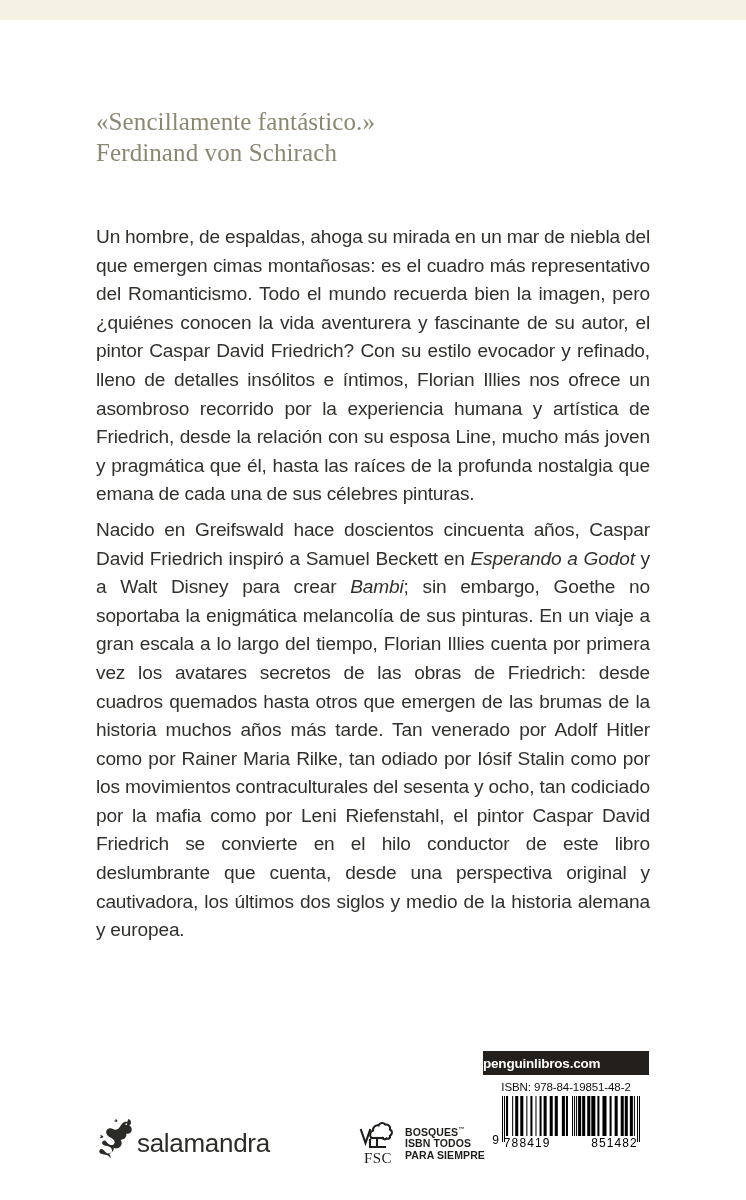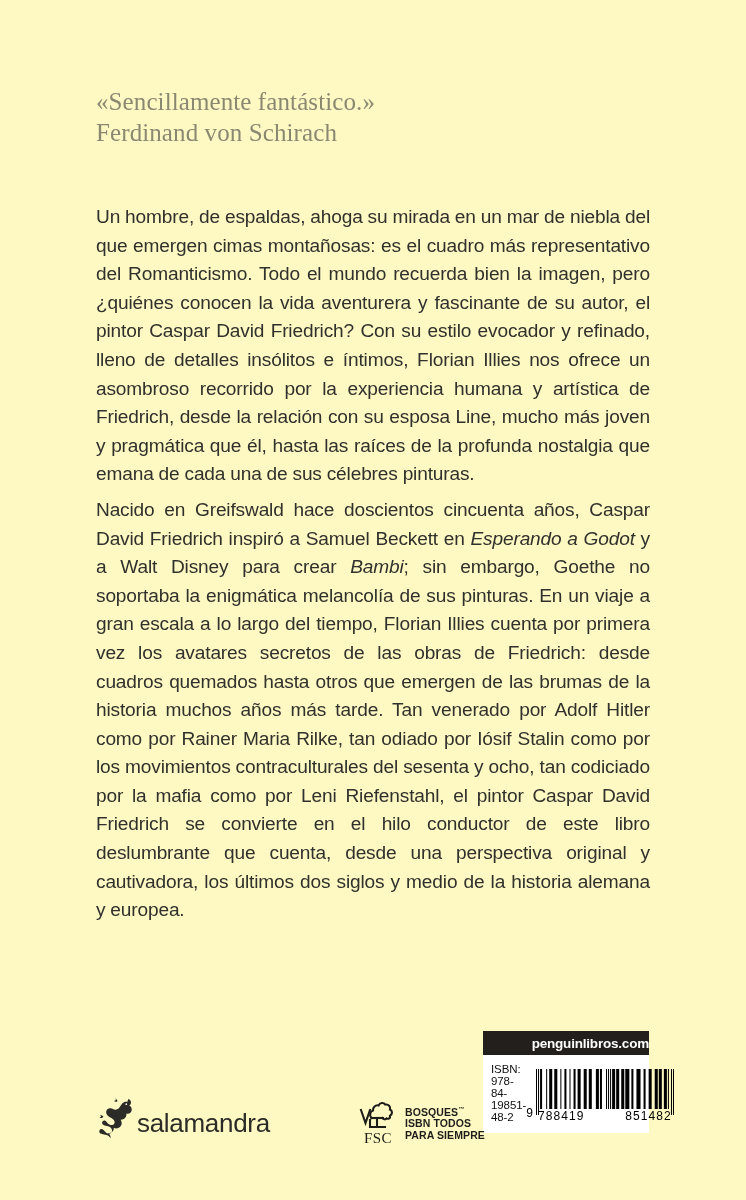--- a/index.html
+++ b/index.html
@@ -12,21 +12,22 @@
     background: #f4f1e3;
     font-family: "Liberation Sans", sans-serif;
     overflow: hidden;
     position: relative;
     -webkit-font-smoothing: antialiased;
   }
 
   .page {
     position: absolute;
     inset: 0;
-    background: #fef9c3;
+    background: #ffffff;
+    margin-top: 20px;
   }
 
   
   .quote-block {
     position: absolute;
     left: 96px;
     top: 86px;
     width: 560px;
     font-family: "Liberation Serif", "DejaVu Serif", serif;
     color: #8b8872;
@@ -77,35 +78,35 @@
     position: absolute;
     left: 483px;
     top: 1031px;
     width: 166px;
   }
   .penguin-bar {
     background: #231f1c;
     height: 24px;
     display: flex;
     align-items: center;
-    justify-content: flex-end;
+    justify-content: flex-start;
   }
   .penguin-bar span {
     color: #ffffff;
     font-size: 13.5px;
     font-weight: bold;
     letter-spacing: -0.2px;
   }
   .barcode-card {
     background: #ffffff;
     padding: 6px 8px 6px 8px;
     height: 78px;
     box-sizing: border-box;
     display: flex;
-    flex-direction: row;
+    flex-direction: column;
     align-items: center;
   }
   .isbn-text {
     font-size: 11.5px;
     color: #111111;
     letter-spacing: -0.1px;
     margin-bottom: 3px;
     font-family: "Liberation Sans", sans-serif;
   }
   .barcode-wrap {

